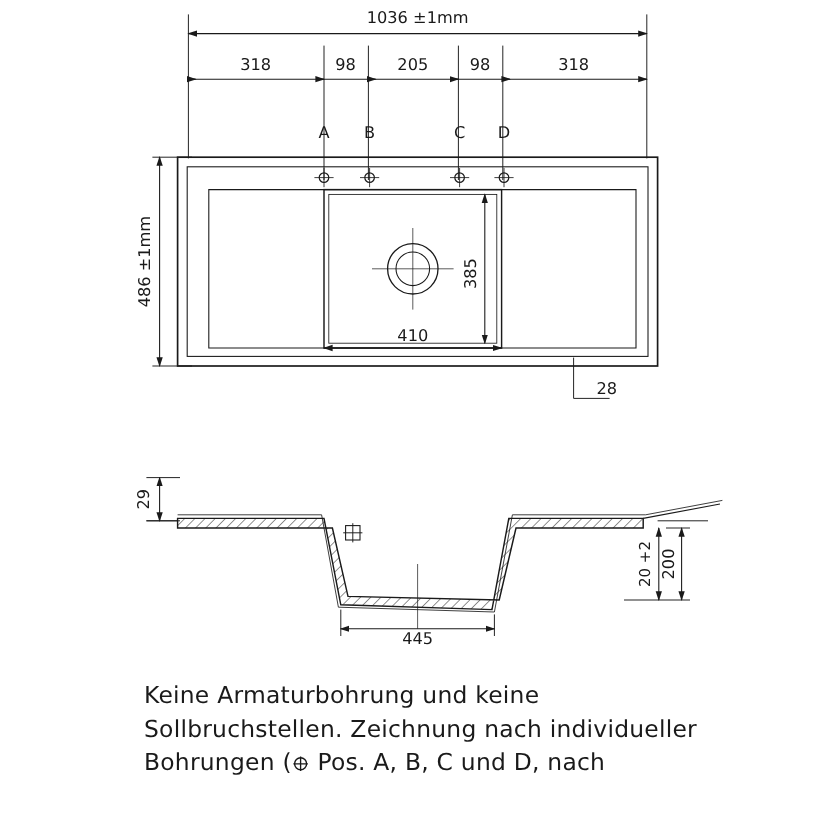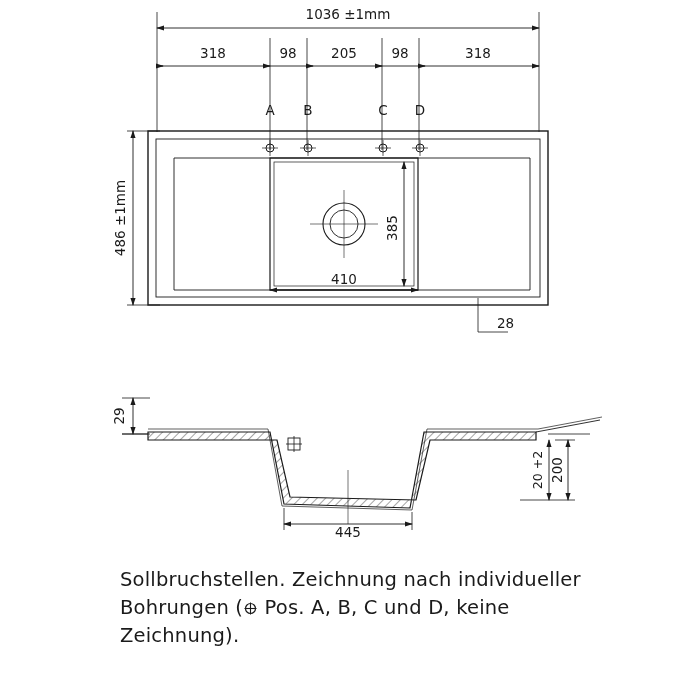--- a/index.html
+++ b/index.html
@@ -233,22 +233,22 @@
       <line x1="520" y1="500" x2="575" y2="500" stroke="#1a1a1a" stroke-width="0.8"></line>
       <line x1="549" y1="440" x2="549" y2="500" stroke="#1a1a1a" stroke-width="0.9" marker-start="url(#arrow-l)" marker-end="url(#arrow-r)"></line>
       <line x1="568" y1="440" x2="568" y2="500" stroke="#1a1a1a" stroke-width="0.9" marker-start="url(#arrow-l)" marker-end="url(#arrow-r)"></line>
       <text class="lbl-sm" x="542" y="470" text-anchor="middle" transform="rotate(-90 542 470)">20 +2</text>
       <text class="lbl" x="562" y="470" text-anchor="middle" transform="rotate(-90 562 470)">200</text>
     </g>
   </g>
 </svg>
 
 <div class="note">
+  <div>Keine Armaturbohrung und keine</div>
   <div>Sollbruchstellen. Zeichnung nach individueller</div>
   <div><span>Bohrungen (</span><span class="bullet"><svg width="13" height="13" viewBox="0 0 13 13">
             <circle cx="6.5" cy="6.5" r="5" fill="none" stroke="#1a1a1a" stroke-width="1.2"></circle>
             <line x1="6.5" y1="0.5" x2="6.5" y2="12.5" stroke="#1a1a1a" stroke-width="1.1"></line>
             <line x1="0.5" y1="6.5" x2="12.5" y2="6.5" stroke="#1a1a1a" stroke-width="1.1"></line>
-          </svg></span><span> Pos. A, B, C und D, keine</span></div>
-  <div>Zeichnung).</div>
+          </svg></span><span> Pos. A, B, C und D, nach</span></div>
 </div>
 
 </div>
 
 </body></html>

